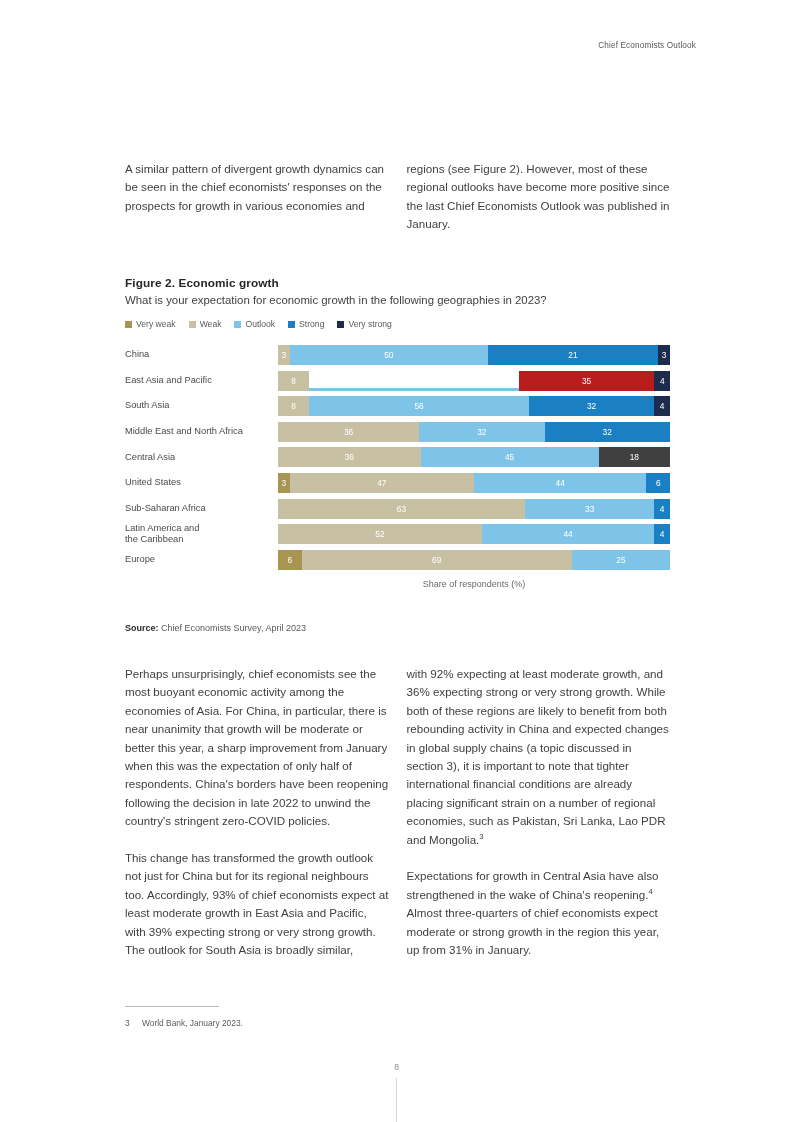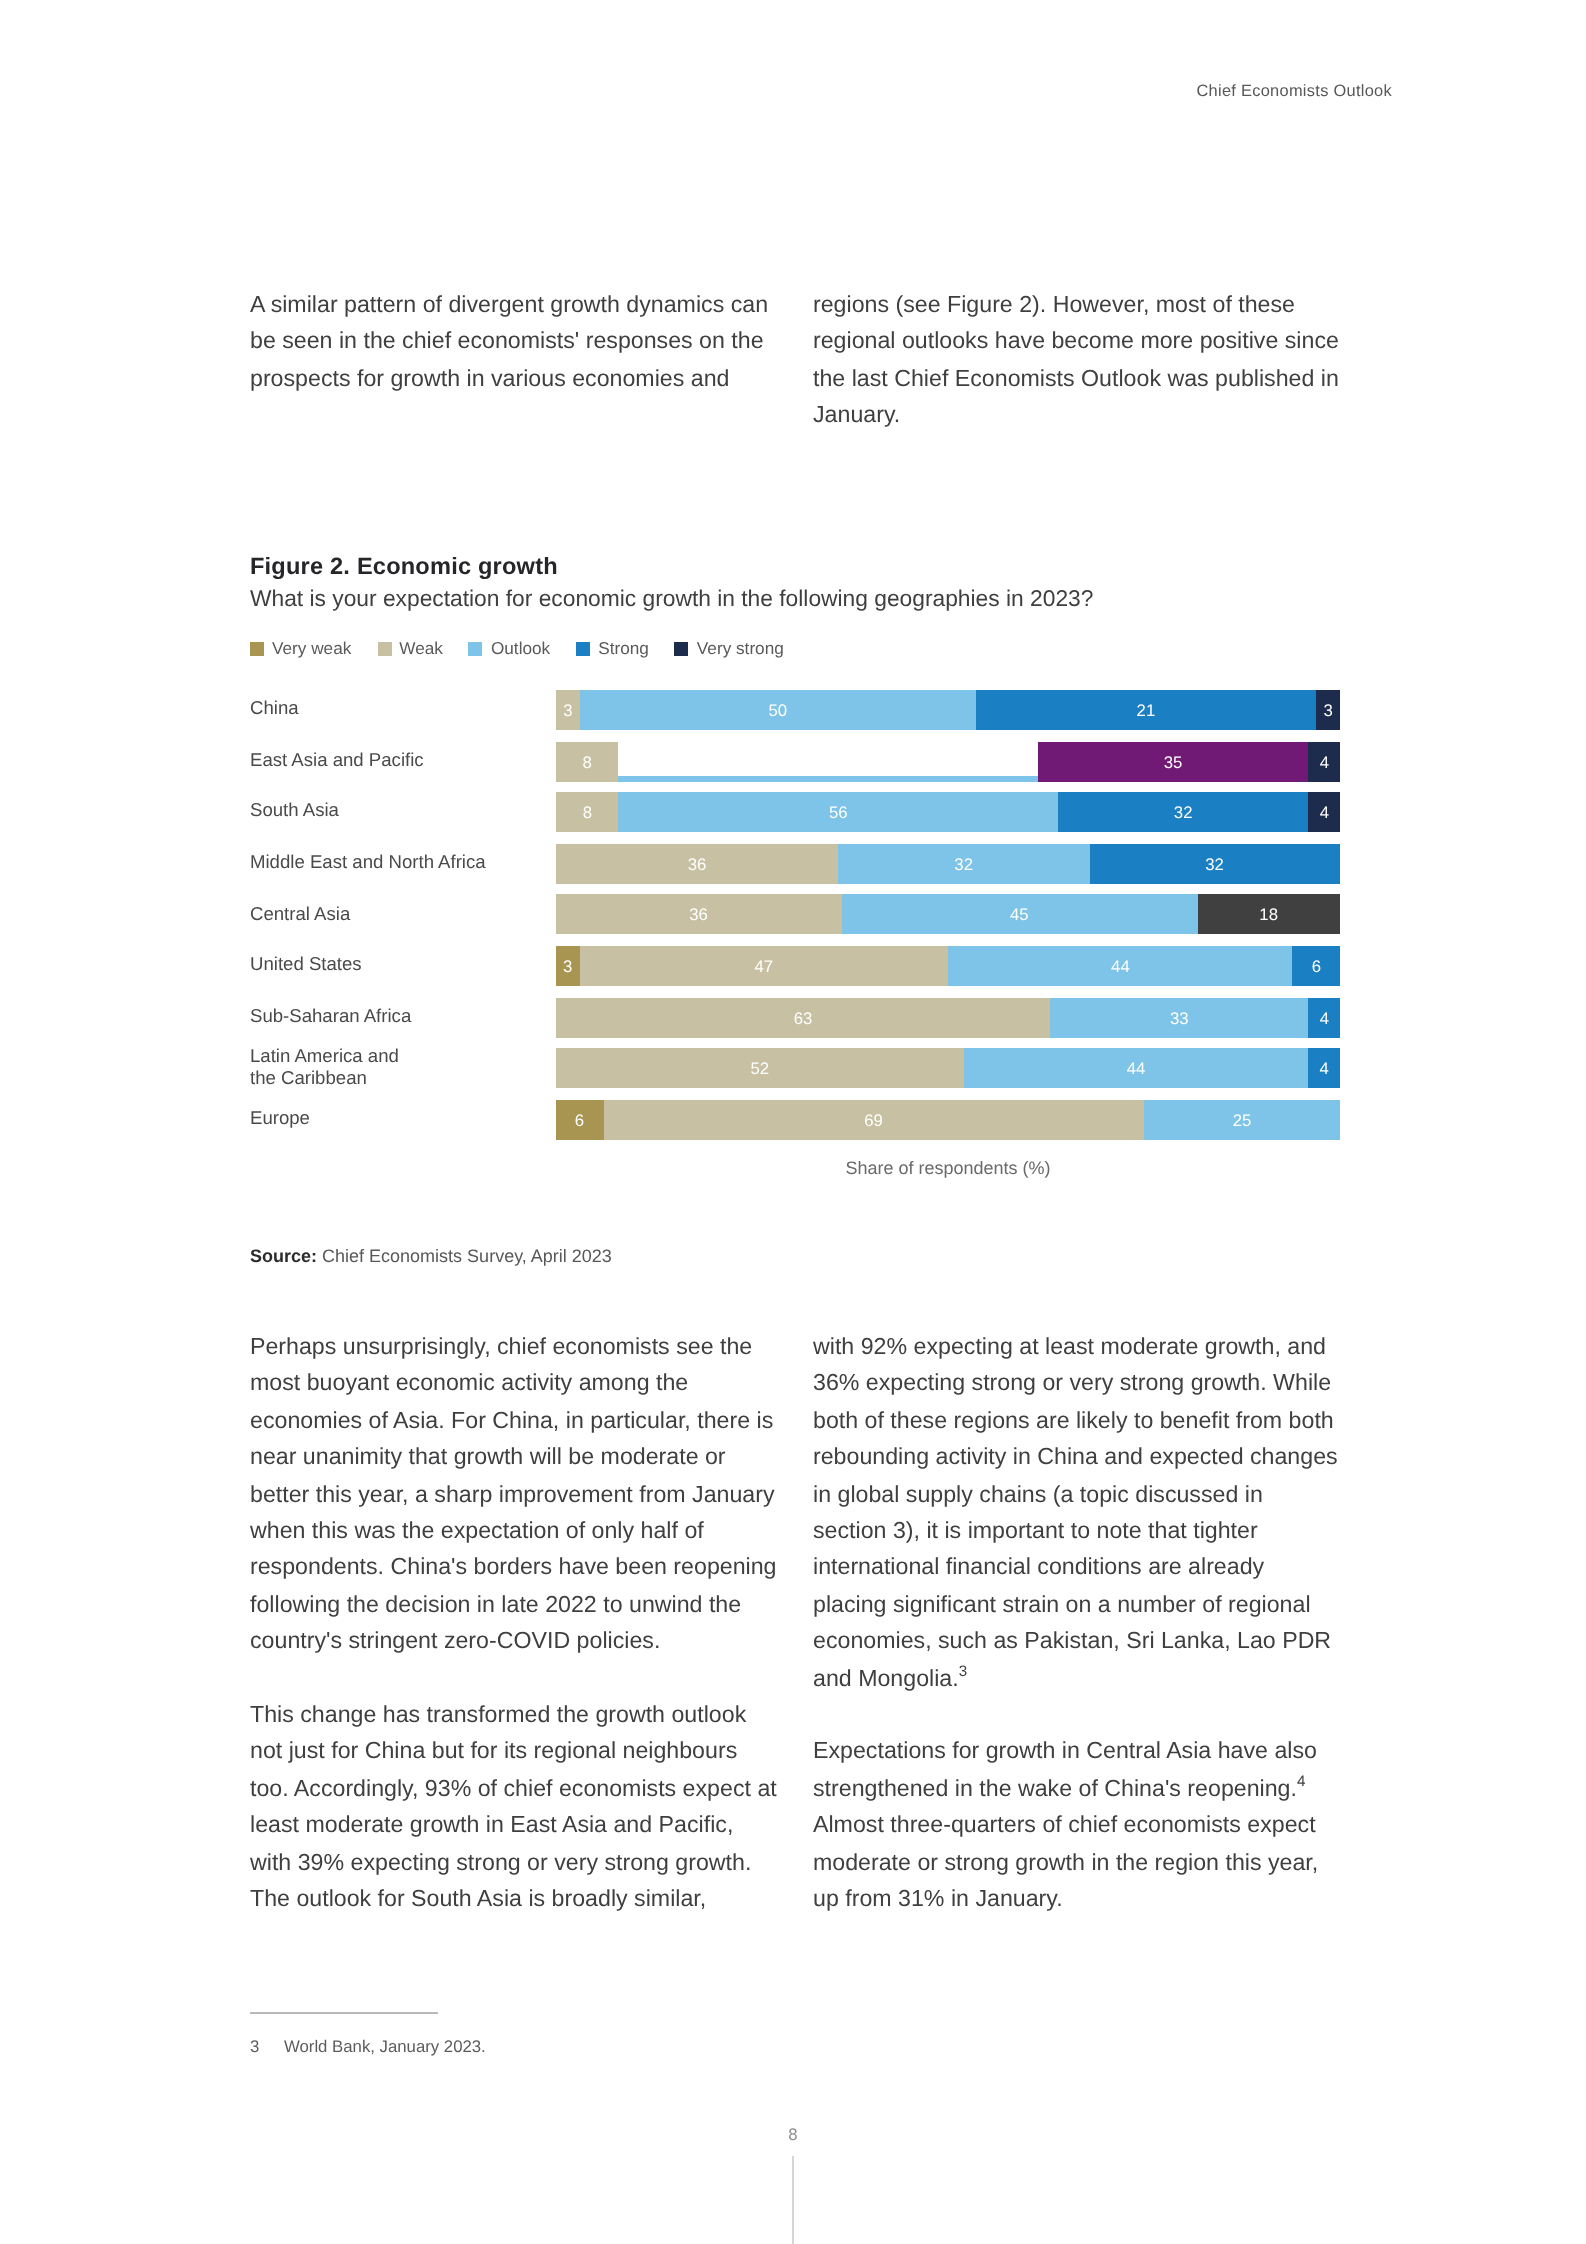--- a/index.html
+++ b/index.html
@@ -30,21 +30,21 @@
     font-size: 8.2px;
     color: #58585a;
     letter-spacing: 0.15px;
     white-space: nowrap;
   }
 
   
   .intro {
     position: absolute;
     left: 125px;
-    top: 144px;
+    top: 160px;
     width: 545px;
     display: flex;
     gap: 18px;
   }
   .intro .col {
     width: 265px;
   }
   .body-p {
     font-size: 11.6px;
     line-height: 18.4px;
@@ -265,21 +265,21 @@
             <div class="seg" style="width: 50.5051%; background: rgb(126, 195, 232);">50</div>
             <div class="seg" style="width: 43.4343%; background: rgb(27, 127, 195);">21</div>
             <div class="seg" style="width: 3.0303%; background: rgb(29, 43, 77);">3</div>
           </div>
         </div>
         <div class="chart-row">
           <div class="row-label">East Asia and Pacific</div>
           <div class="row-bar">
             <div class="seg" style="width: 7.92079%; background: rgb(199, 192, 162);">8</div>
             <div class="seg" style="width: 53.4653%; background: rgb(126, 195, 232); margin-top: 17px;">54</div>
-            <div class="seg" style="width: 34.6535%; background: #701a75; text-align: center;">35</div>
+            <div class="seg" style="width: 34.6535%; background: #b91c1c; text-align: center;">35</div>
             <div class="seg" style="width: 3.9604%; background: rgb(29, 43, 77);">4</div>
           </div>
         </div>
         <div class="chart-row">
           <div class="row-label">South Asia</div>
           <div class="row-bar">
             <div class="seg" style="width: 8%; background: rgb(199, 192, 162);">8</div>
             <div class="seg" style="width: 56%; background: rgb(126, 195, 232);">56</div>
             <div class="seg" style="width: 32%; background: rgb(27, 127, 195);">32</div>
             <div class="seg" style="width: 4%; background: rgb(29, 43, 77);">4</div>

